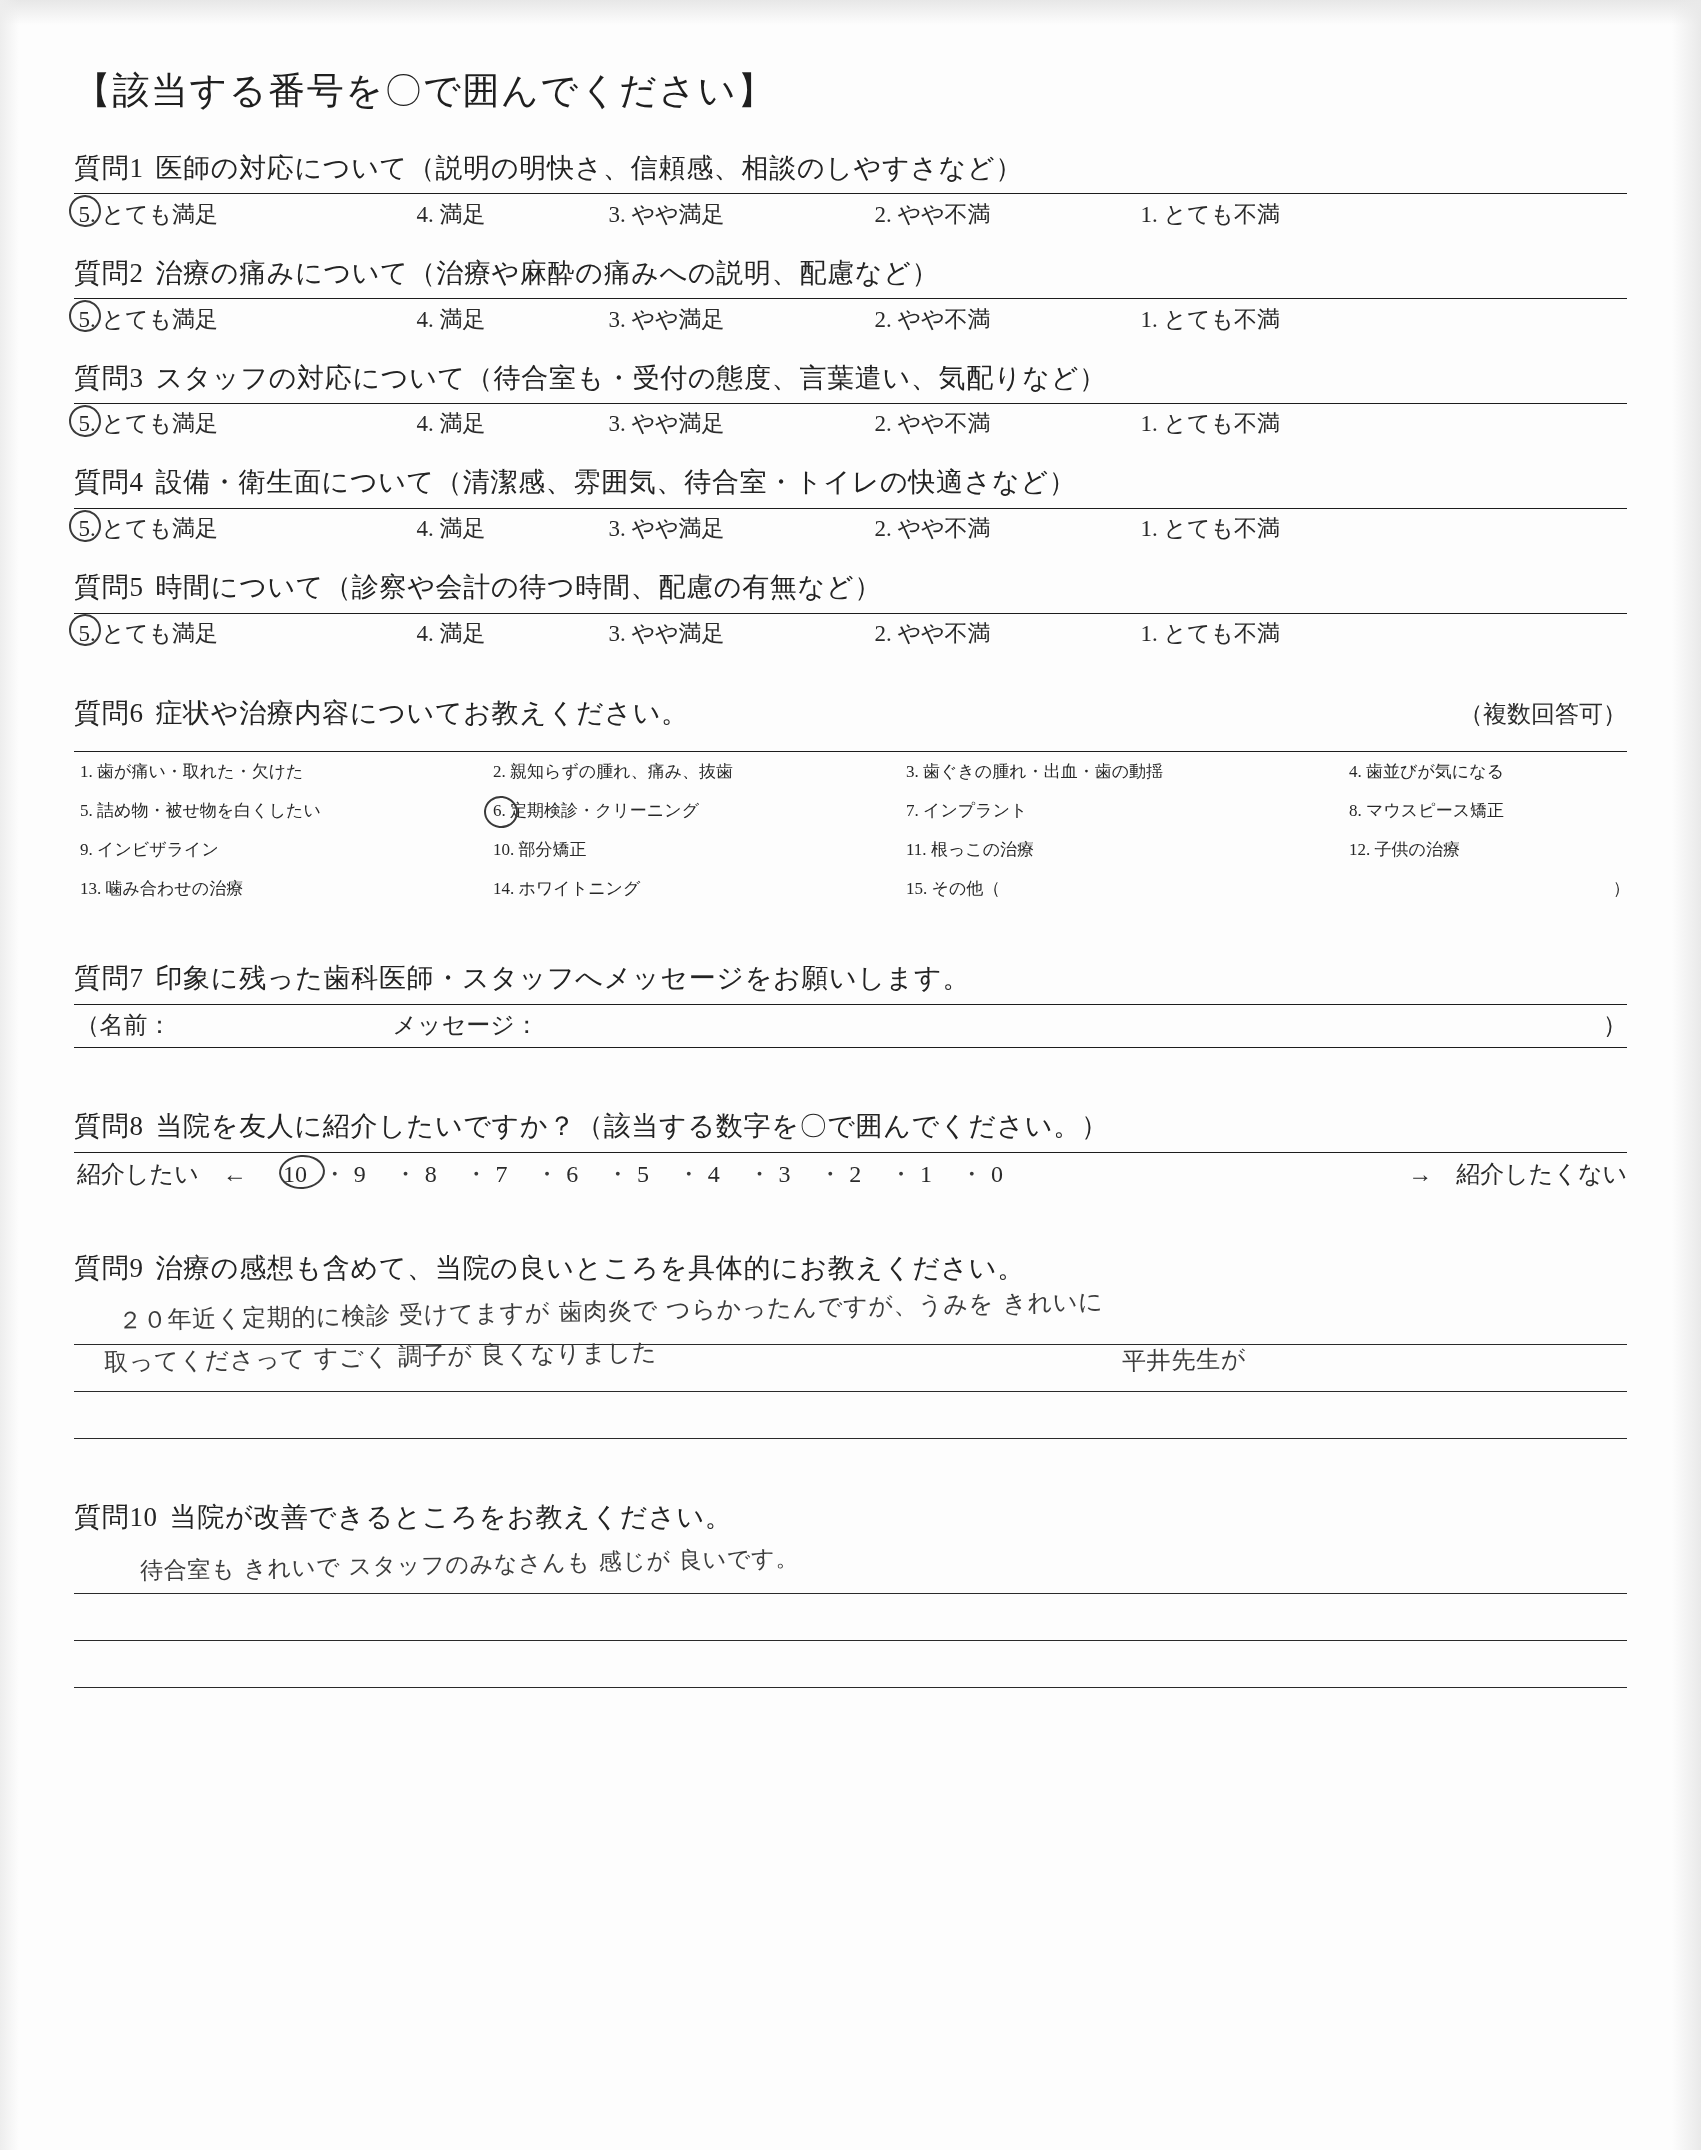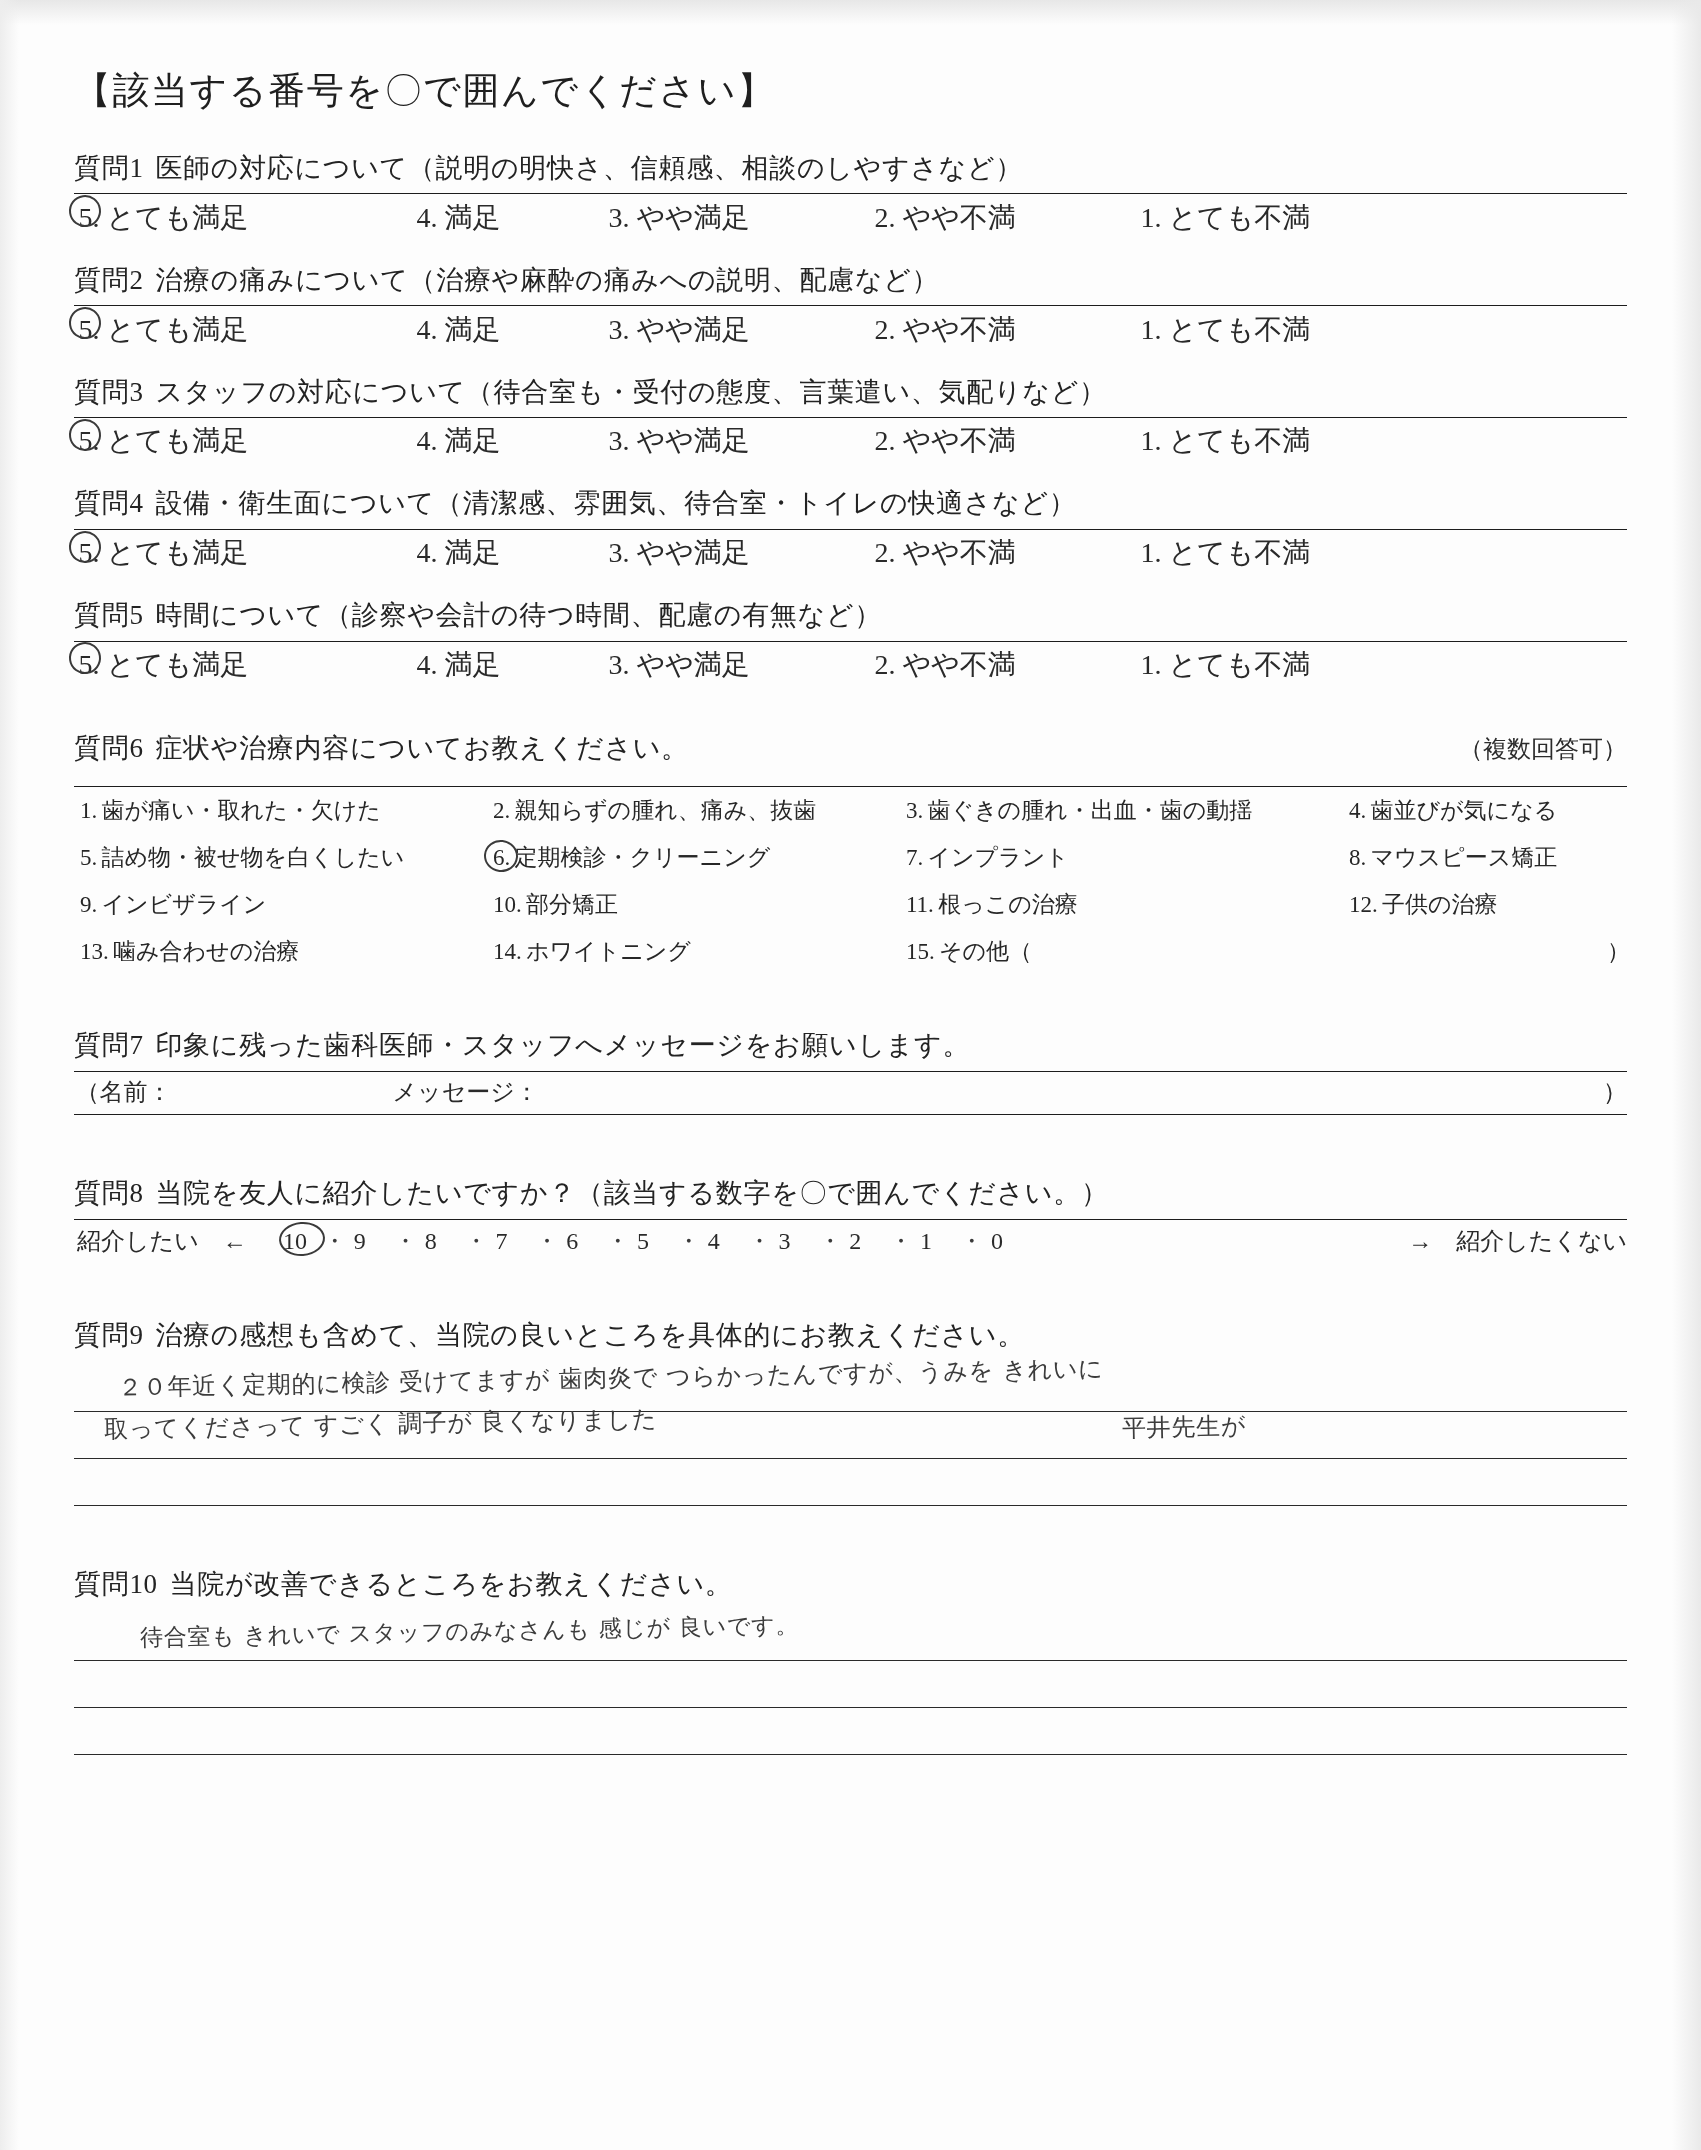--- a/index.html
+++ b/index.html
@@ -62,21 +62,21 @@
     margin-right: 11.8px;
   }
   .rule {
     border-bottom: 1.5px solid #1d1d1d;
     height: 0;
     margin-bottom: 4.4px;
   }
   .scale-row {
     display: flex;
     align-items: center;
-    font-size: 28px;
+    font-size: 23px;
     color: #2a2a2a;
     padding-left: 4.4px;
     gap: 0;
   }
   .scale-item {
     position: relative;
     white-space: nowrap;
   }
   .scale-item .num { position: relative; display: inline-block; }
   .circled .num::before {
@@ -95,21 +95,21 @@
   .sc1 { width: 192px; margin-left: 28px; }
   .sc2 { width: 266px; }
   .sc3 { width: 266px; }
   .sc4 { width: 266px; }
 
   
   .opt-grid {
     display: grid;
     grid-template-columns: 413px 413px 443px 281px;
     row-gap: 16px;
-    font-size: 23px;
+    font-size: 17px;
     color: #272727;
     padding-left: 5.9px;
     margin-top: 8.9px;
   }
   .opt {
     position: relative;
     white-space: nowrap;
   }
   .opt .onum { position: relative; display: inline-block; margin-right: 4.4px; }
   .opt.circled-opt .onum::before {

